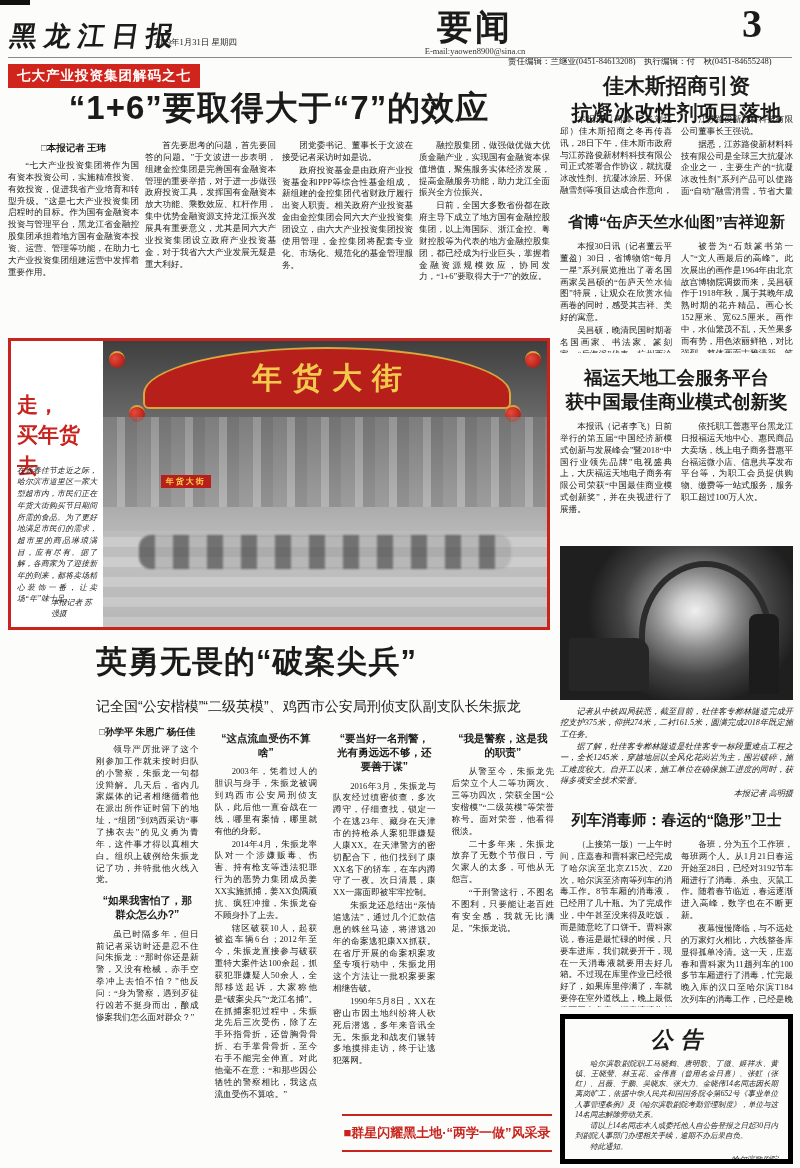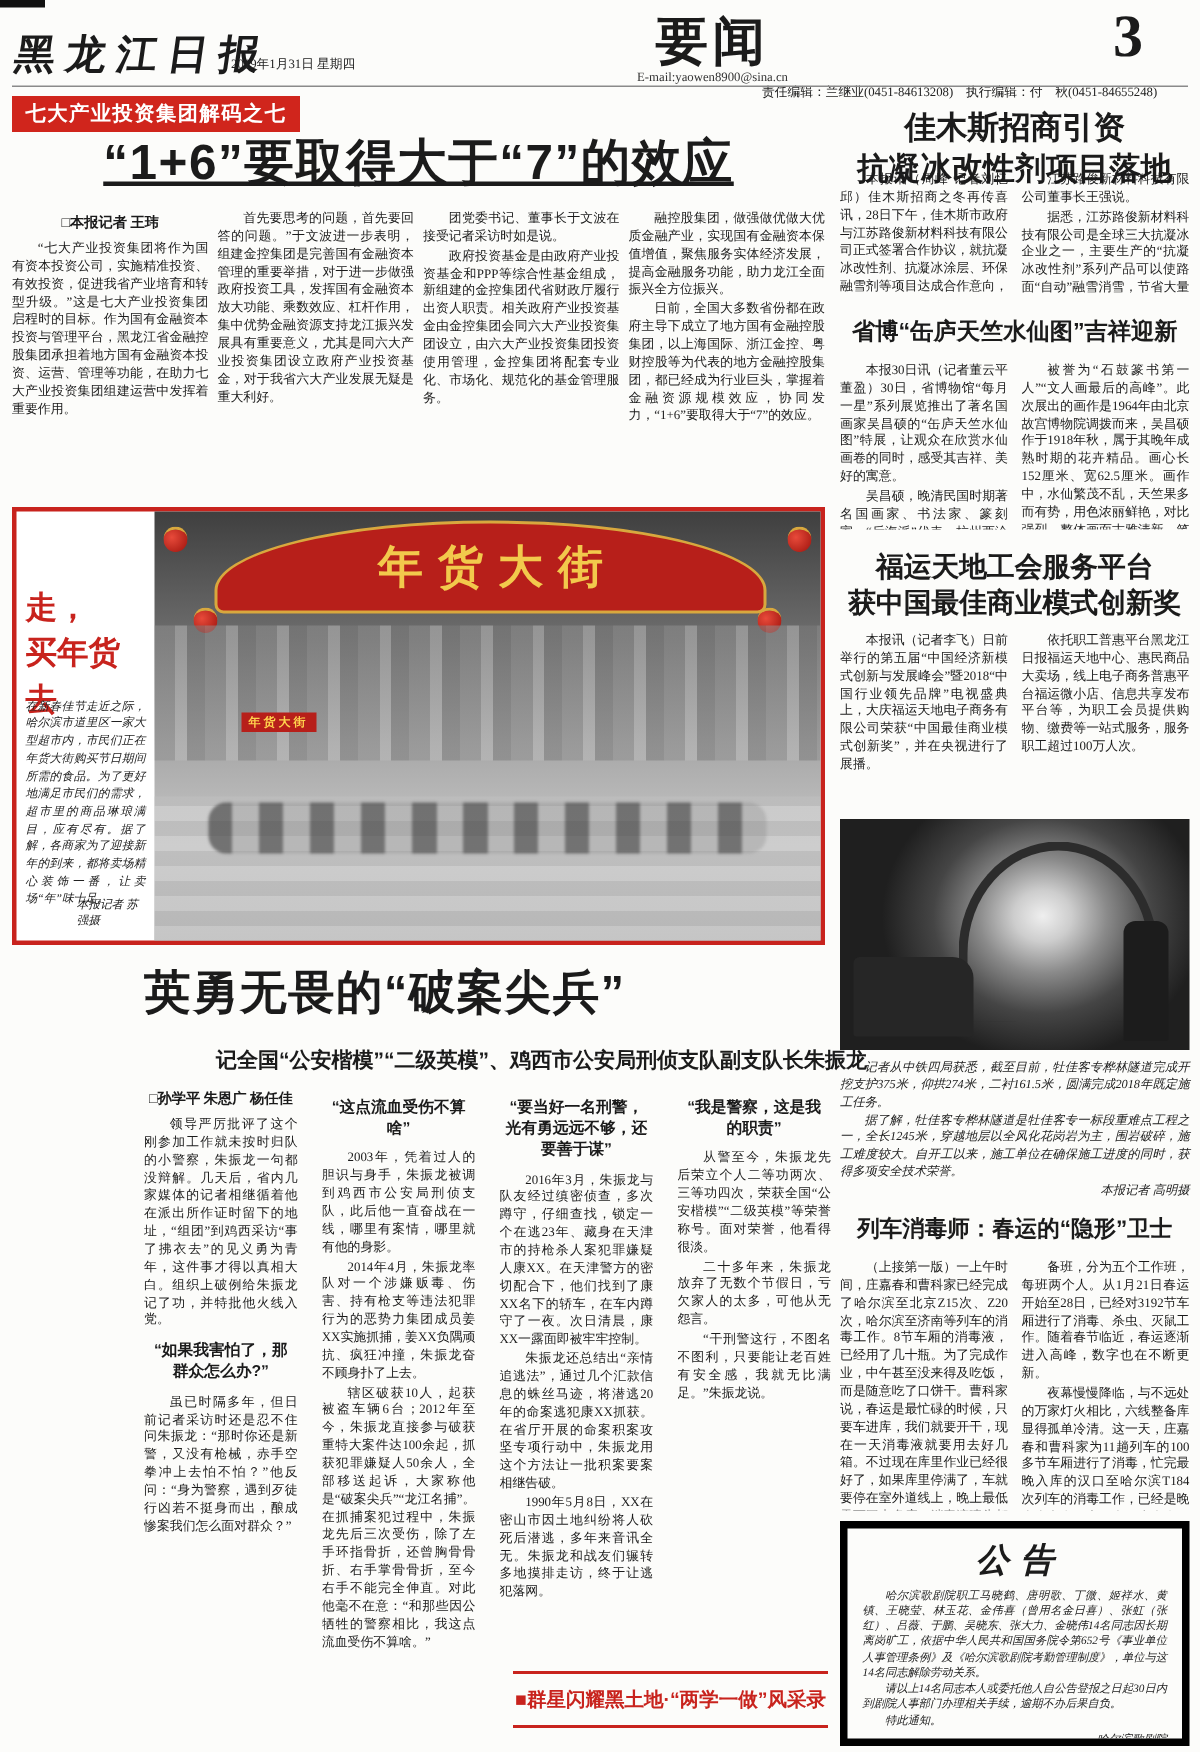--- a/index.html
+++ b/index.html
@@ -14,21 +14,21 @@
   .mh-section{left:420px;top:4px;width:110px;text-align:center;font-size:35px;font-weight:900;
         font-family:Liberation Mono, monospace;letter-spacing:3px;}
   .mh-email{left:398px;top:46px;width:154px;text-align:center;font-size:8.5px;color:#333;}
   .mh-editors{left:508px;top:56px;font-size:8.5px;color:#222;}
   .mh-page{left:742px;top:0px;font-size:40px;font-weight:bold;font-family:"Liberation Serif",serif;}
   .mh-rule{left:8px;top:57px;width:784px;height:0;border-top:1px solid #8a8a8a;}
   
   .kicker{left:8px;top:64px;background:#d0251c;color:#fff;font-size:13.5px;font-weight:bold;
         padding:3px 9px;font-family:"Liberation Sans",sans-serif;letter-spacing:1px;}
   .lead-head{left:8px;top:86px;width:542px;text-align:center;font-size:33px;font-weight:900;
-        font-family:"Liberation Sans",sans-serif;letter-spacing:1px;text-decoration:underline;}
+        font-family:"Liberation Sans",sans-serif;letter-spacing:1px;}
   .lead-body{left:8px;top:140px;width:542px;height:196px;}
   .cols{display:flex;gap:6px;height:100%;}
   .col{flex:1;overflow:hidden;}
   .bodyp{font-size:8.6px;line-height:1.38;text-align:justify;text-indent:2em;margin:0 0 1px;}
   .colby{font-size:9.5px;font-weight:bold;text-align:center;margin:2px 0 5px;}
   .colquote{font-size:10.5px;font-weight:bold;text-align:center;margin:7px 2px;line-height:1.35;
         font-family:"Liberation Sans",sans-serif;}
   
   .pf{left:8px;top:338px;width:542px;height:292px;border:3px solid #c8231d;box-sizing:border-box;
         display:flex;background:#fff;}
@@ -52,22 +52,22 @@
   .pf-floor{position:absolute;bottom:0;left:0;right:0;height:96px;
         background:repeating-linear-gradient(0deg,#cfcfcf 0 10px,#bdbdbd 10px 20px);opacity:.8;}
   .pf-sign{position:absolute;top:47%;left:13%;background:#b71f1a;color:#ffd34d;font-size:8px;
         padding:1px 5px;font-weight:bold;letter-spacing:2px;}
   .pf-crowd{position:absolute;bottom:58px;left:8%;width:84%;height:34px;
         background:repeating-linear-gradient(90deg,rgba(40,40,40,.55) 0 16px,rgba(120,120,120,.25) 16px 34px);
         border-radius:12px;filter:blur(1px);}
   
   .a2-head{left:96px;top:641px;width:458px;font-size:31px;font-weight:900;
         font-family:"Liberation Sans",sans-serif;letter-spacing:1px;}
-  .a2-sub{left:96px;top:698px;width:458px;font-size:14px;font-weight:bold;
-        font-family:"Liberation Sans",sans-serif;margin-left:48px;}
+  .a2-sub{left:96px;top:698px;width:458px;font-size:14px;font-weight:normal;
+        font-family:"Liberation Sans",sans-serif;}
   .a2-body{left:96px;top:724px;width:458px;height:440px;}
   .a2-body .cols{gap:16px;}
   .col.short{height:382px;}
   .series-banner{left:342px;top:1114px;width:210px;border-top:2px solid #c8231d;
         border-bottom:2px solid #c8231d;padding:8px 0;text-align:center;color:#c8231d;
         font-weight:900;font-size:13px;font-family:"Liberation Sans",sans-serif;}
   
   .r-head{left:560px;width:233px;text-align:center;font-weight:900;
         font-family:"Liberation Sans",sans-serif;white-space:pre-line;line-height:1.3;}
   .rA-head{top:72px;font-size:21px;}

